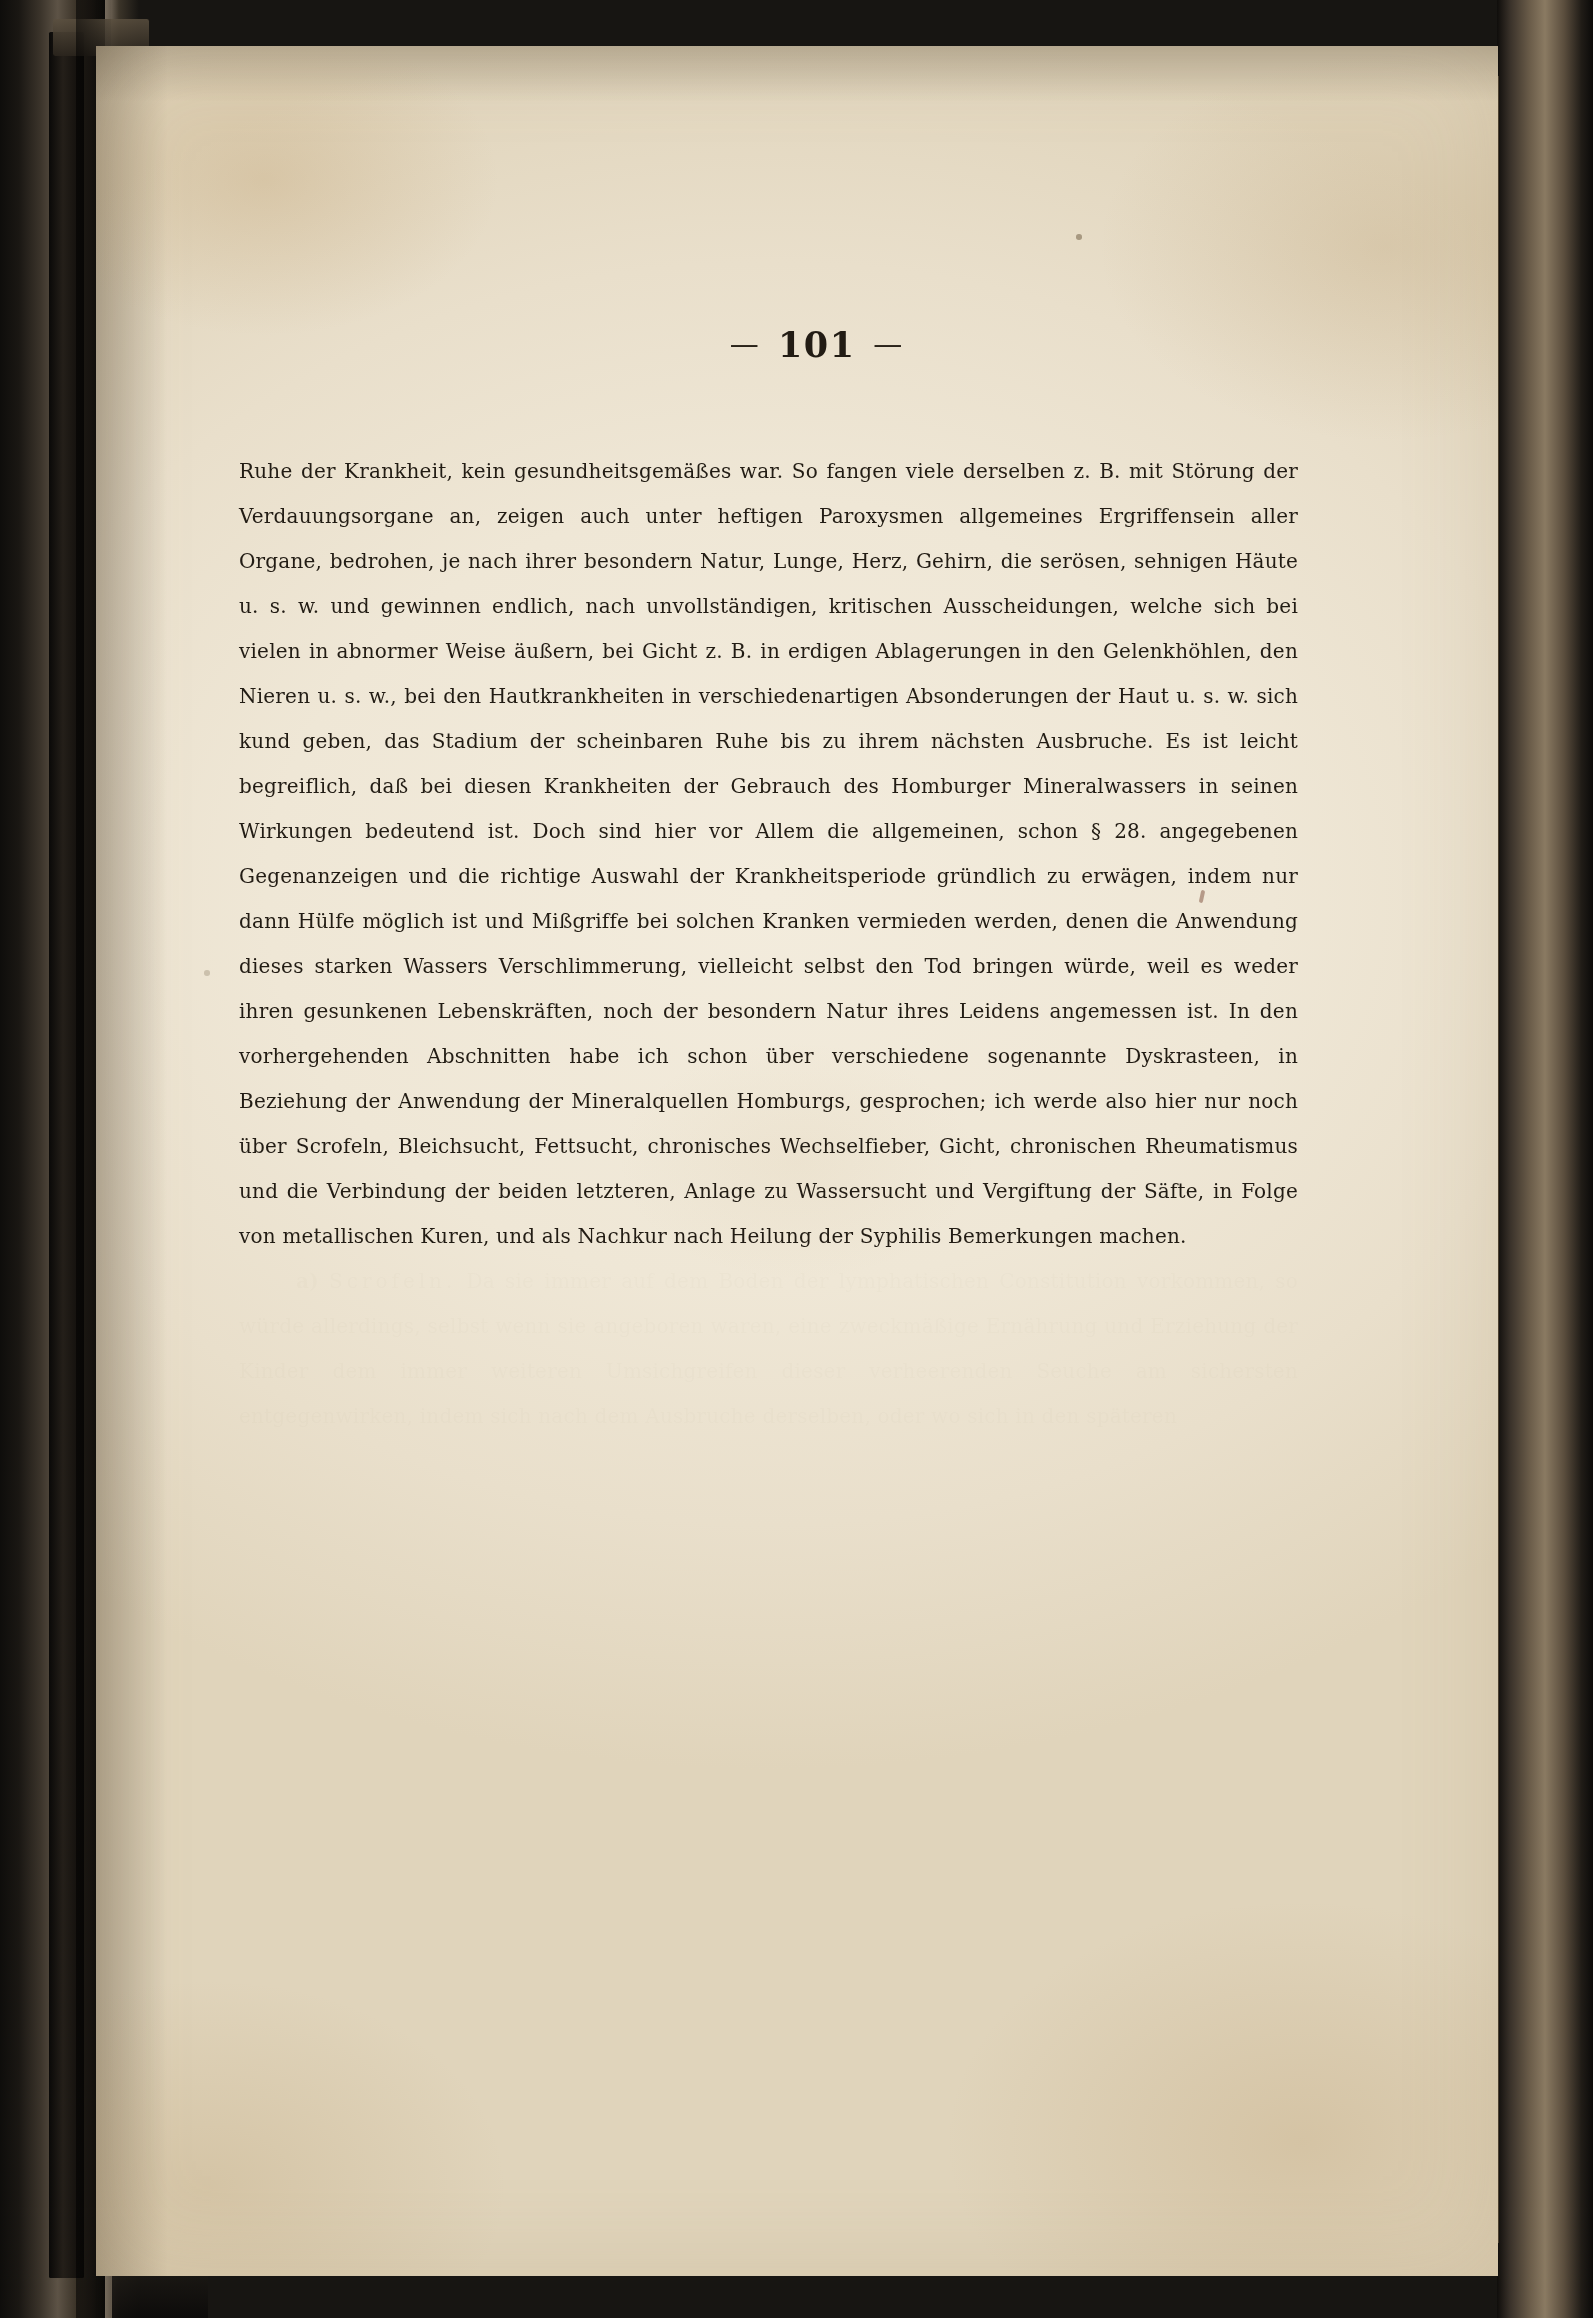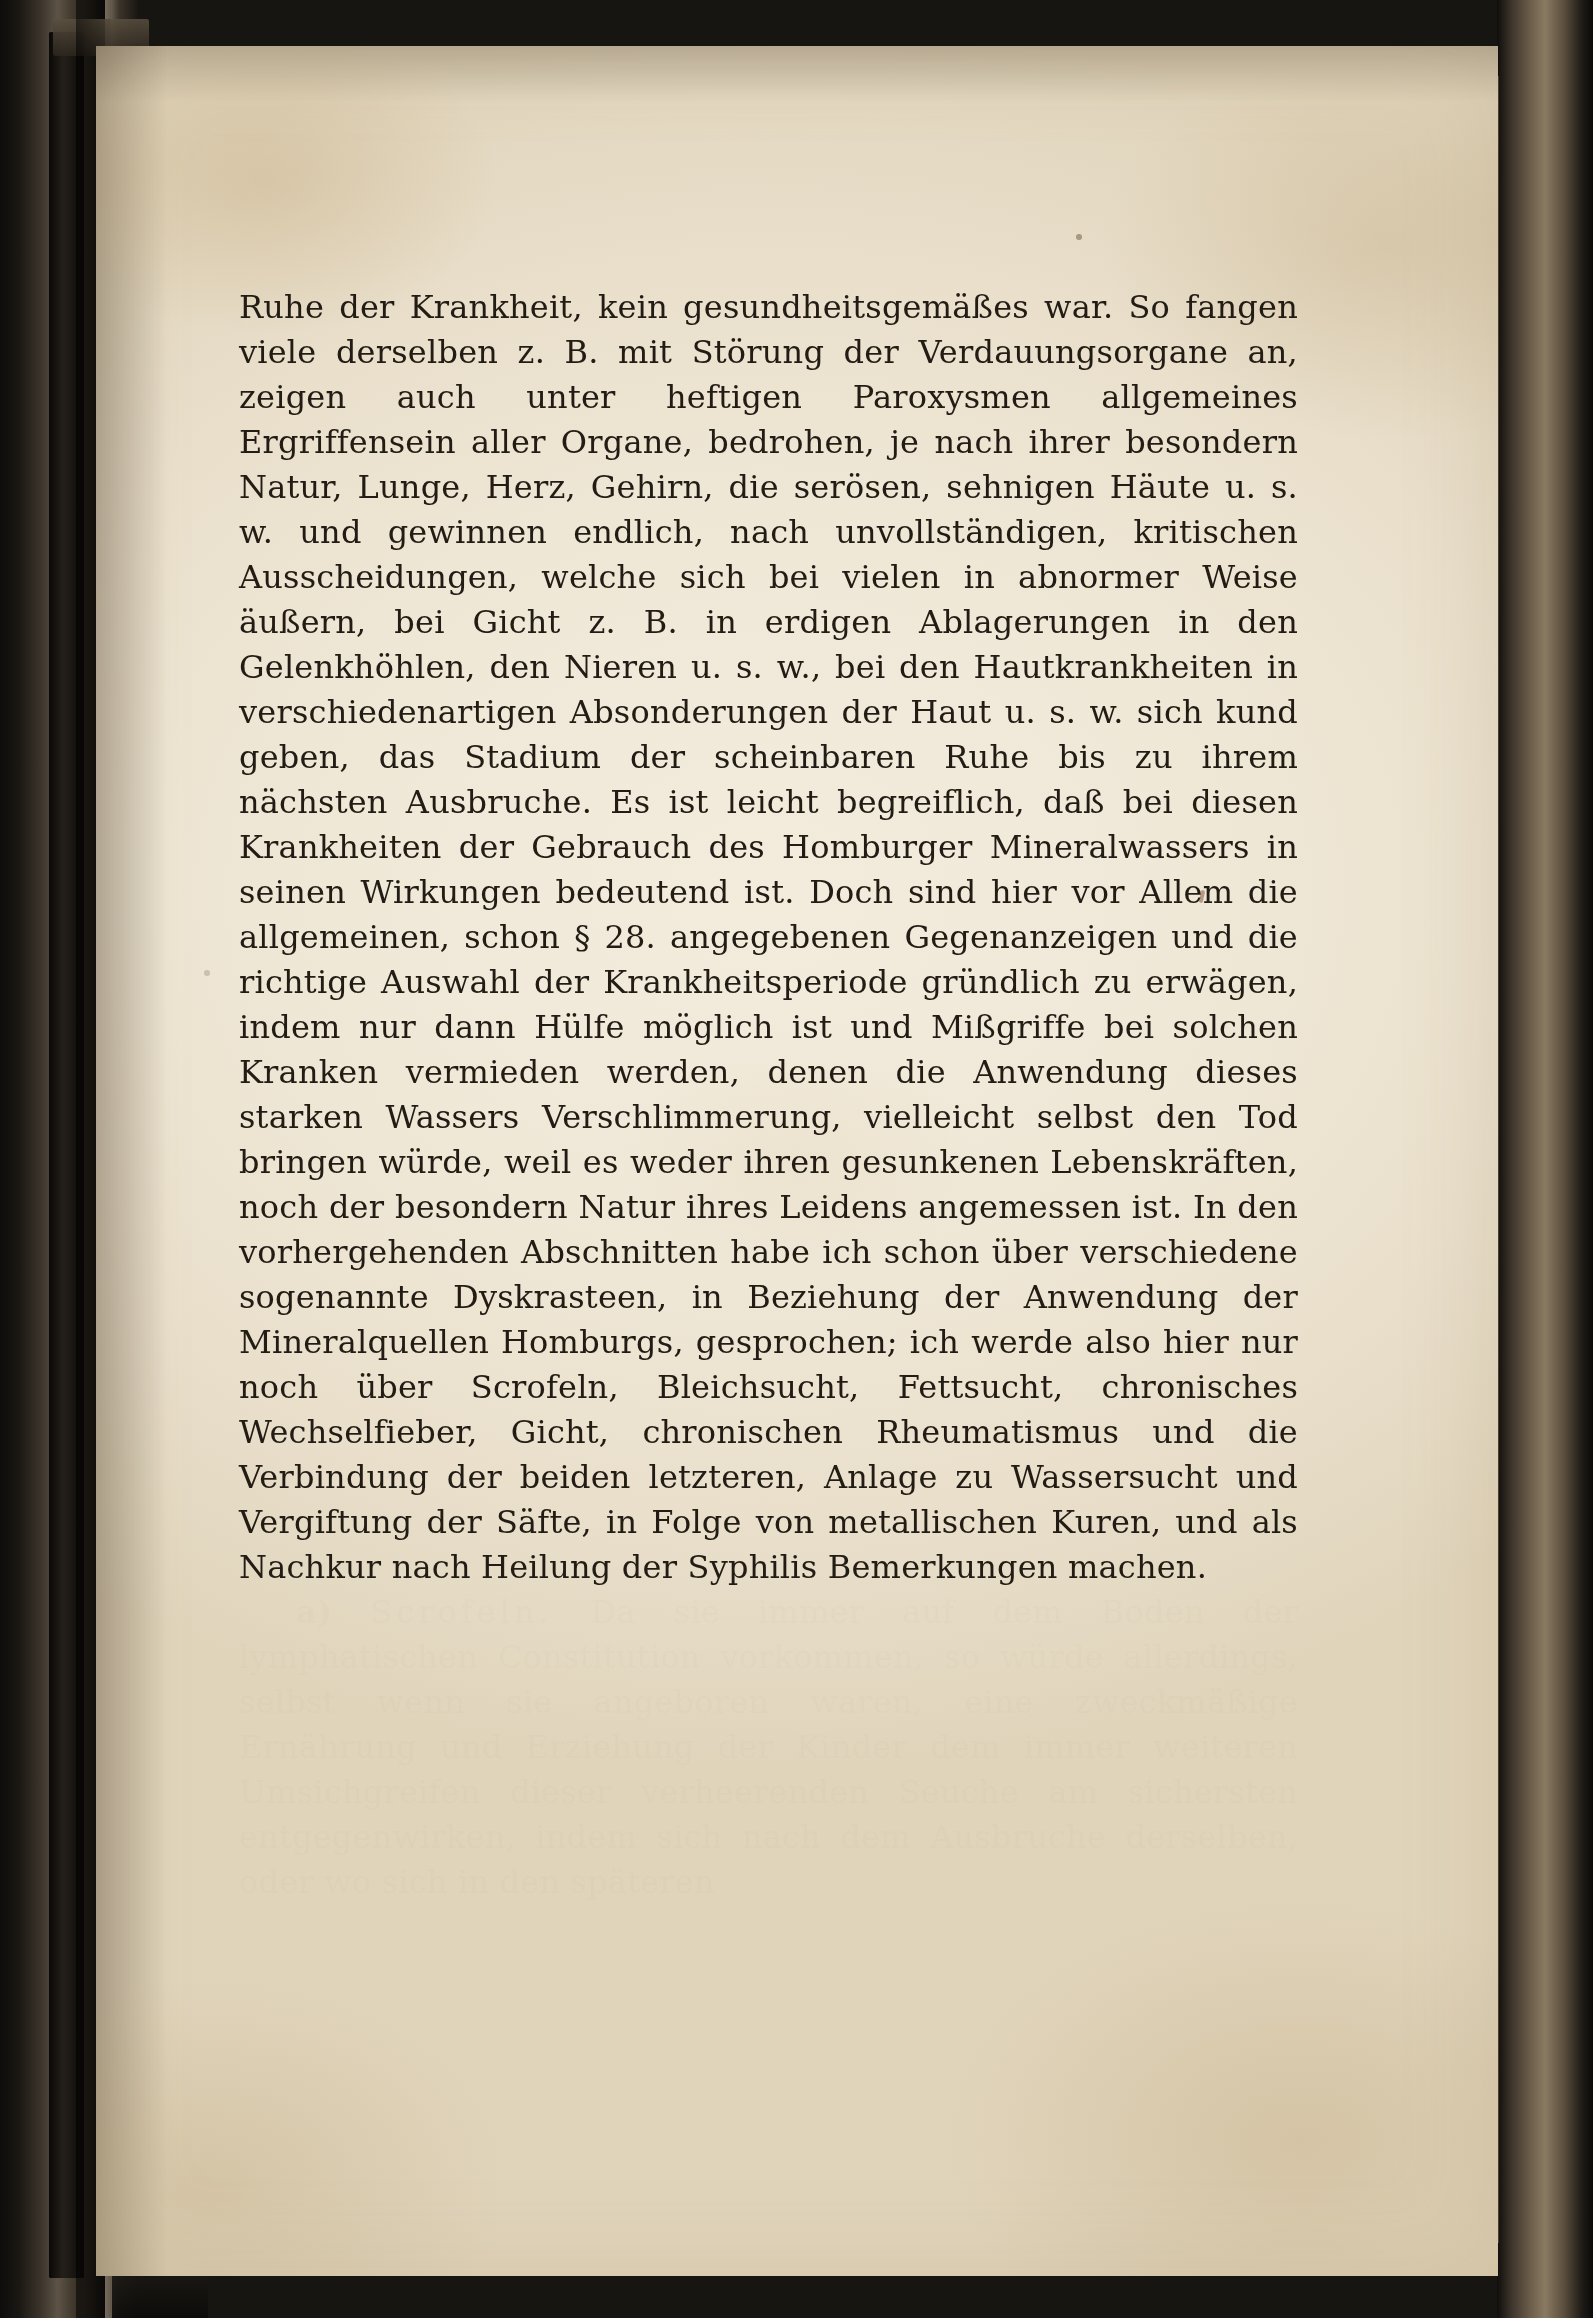--- a/index.html
+++ b/index.html
@@ -165,21 +165,21 @@
     padding: 0 17.5px;
     vertical-align: 3.2px;
   }
   .folio .num {
     font-weight: 700;
     font-size: 35px;
   }
 
   .body-text {
     font-family: "DejaVu Serif", serif;
-    font-size: 32px;
+    font-size: 20px;
     line-height: 45px;
     color: #241e16;
     text-align: justify;
     text-justify: inter-word;
     letter-spacing: 0.2px;
     -webkit-font-smoothing: none;
   }
   .body-text p {
     margin: 0;
   }
@@ -255,20 +255,23 @@
     <div class="ghost g1"></div>
     <div class="ghost g2"></div>
     <div class="ghost g3"></div>
 
     <div class="mark-dot" style="left:980px; top:188px;"></div>
     <div class="mark-comma" style="left:1104px; top:844px;"></div>
     <div class="mark-dot" style="left:108px; top:924px; opacity:.5;"></div>
 
     <div class="textblock">
 
+      <div class="folio">
+        <span class="dash">—</span><span class="num">101</span><span class="dash">—</span>
+      </div>
 
       <div class="body-text">
         <p>Ruhe der Krankheit, kein gesundheitsgemäßes war. So fangen viele derselben z. B. mit Störung der Verdauungsorgane an, zeigen auch unter heftigen Paroxysmen allgemeines Ergriffensein aller Organe, bedrohen, je nach ihrer besondern Natur, Lunge, Herz, Gehirn, die serösen, sehnigen Häute u. s. w. und gewinnen endlich, nach unvollständigen, kritischen Ausscheidungen, welche sich bei vielen in abnormer Weise äußern, bei Gicht z. B. in erdigen Ablagerungen in den Gelenkhöhlen, den Nieren u. s. w., bei den Hautkrankheiten in verschiedenartigen Absonderungen der Haut u. s. w. sich kund geben, das Stadium der scheinbaren Ruhe bis zu ihrem nächsten Ausbruche. Es ist leicht begreiflich, daß bei diesen Krankheiten der Gebrauch des Homburger Mineralwassers in seinen Wirkungen bedeutend ist. Doch sind hier vor Allem die allgemeinen, schon § 28. angegebenen Gegenanzeigen und die richtige Auswahl der Krankheitsperiode gründlich zu erwägen, indem nur dann Hülfe möglich ist und Mißgriffe bei solchen Kranken vermieden werden, denen die Anwendung dieses starken Wassers Verschlimmerung, vielleicht selbst den Tod bringen würde, weil es weder ihren gesunkenen Lebenskräften, noch der besondern Natur ihres Leidens angemessen ist. In den vorhergehenden Abschnitten habe ich schon über verschiedene sogenannte Dyskrasteen, in Beziehung der Anwendung der Mineralquellen Homburgs, gesprochen; ich werde also hier nur noch über Scrofeln, Bleichsucht, Fettsucht, chronisches Wechselfieber, Gicht, chronischen Rheumatismus und die Verbindung der beiden letzteren, Anlage zu Wassersucht und Vergiftung der Säfte, in Folge von metallischen Kuren, und als Nachkur nach Heilung der Syphilis Bemerkungen machen.</p>
         <p class="indent"><span class="bold">a)</span> <span class="sc">Scrofeln.</span> <span>Da sie immer auf dem Boden der lymphatischen Constitution vorkommen, so würde allerdings, selbst wenn sie angeboren waren, eine zweckmäßige Ernährung und Erziehung der Kinder dem immer weiteren Umsichgreifen dieser verheerenden Seuche am sichersten entgegenwirken, indem sich nach dem Ausbruche derselben, oder wo sich in den späteren</span></p>
       </div>
 
     </div>
   </div>
 
 </div>

